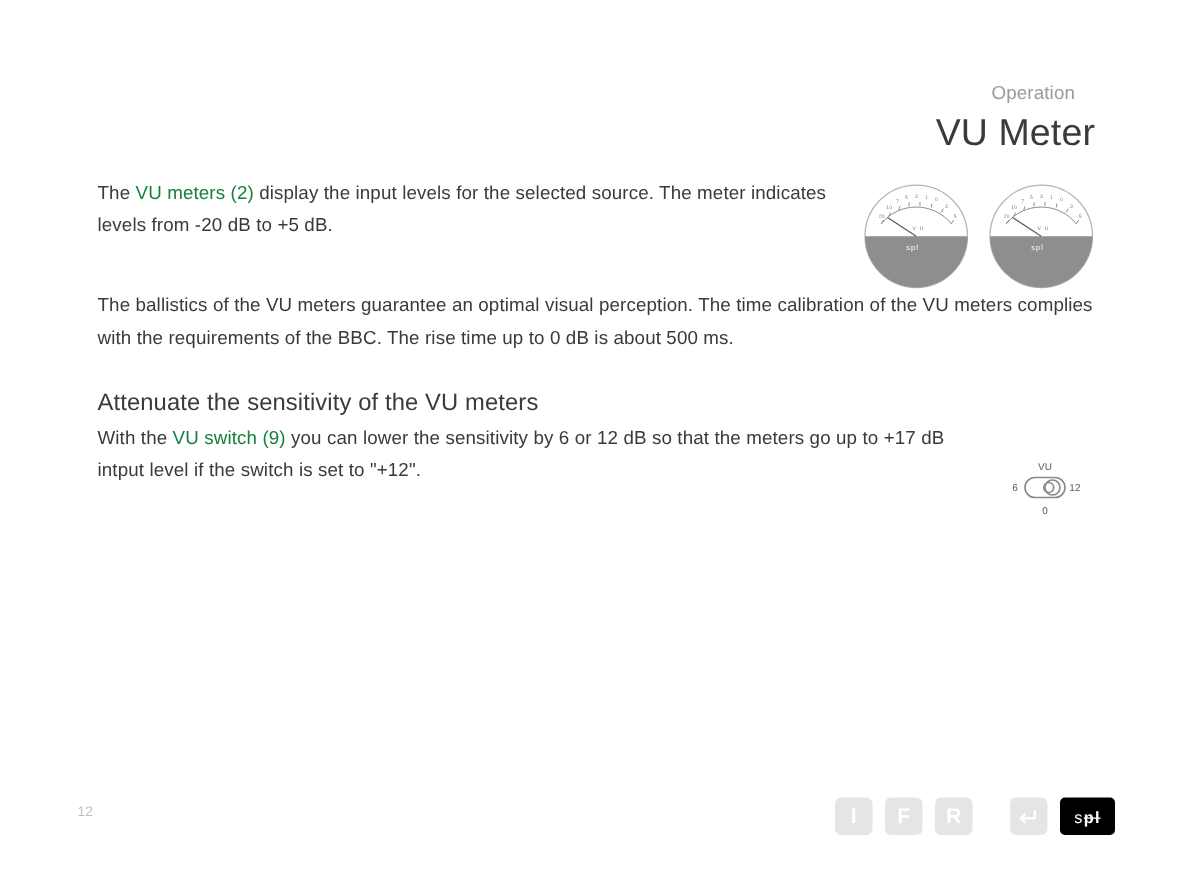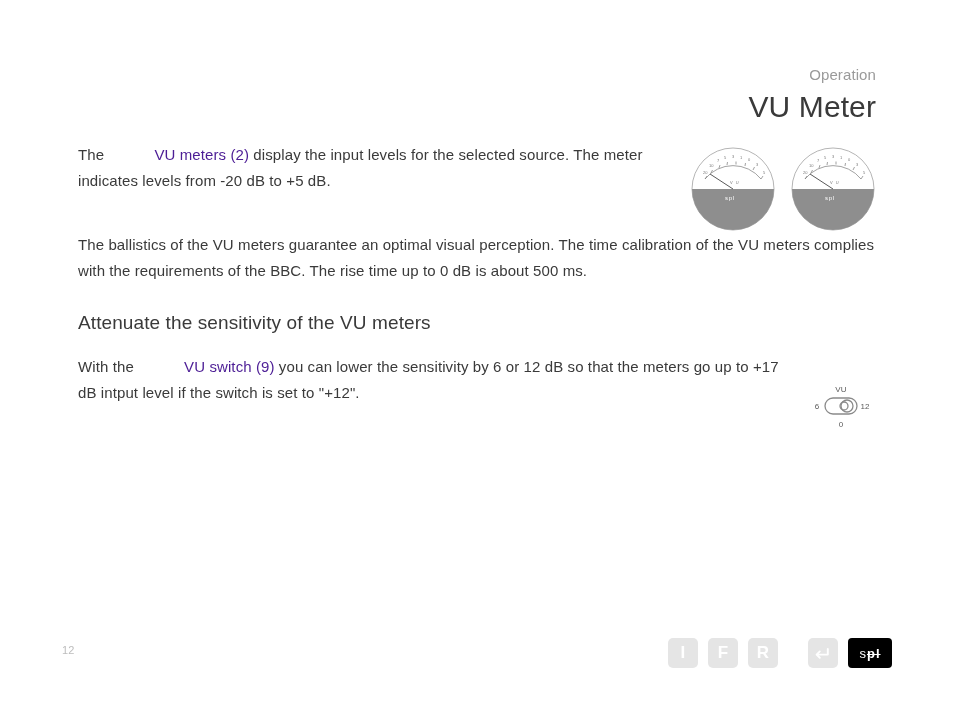--- a/index.html
+++ b/index.html
@@ -10,58 +10,58 @@
     font-family: "Helvetica Neue", Helvetica, Arial, sans-serif;
     font-weight: 300;
     color: #3a3a3a;
     position: relative;
     padding: 64px 78px 0 78px;
     letter-spacing: 0.1px;
   }
   .section-label {
     position: absolute;
     top: 66px;
-    right: 78px;
+    right: 94px;
     font-size: 15px;
     color: #9a9a9a;
     font-weight: 300;
   }
   h1 {
     font-size: 30px;
     font-weight: 300;
     color: #3a3a3a;
     margin-top: 26px;
     margin-bottom: 18px;
     text-align: right;
   }
   h2 {
     font-size: 19px;
     font-weight: 300;
     color: #3a3a3a;
     margin-top: 28px;
-    margin-bottom: 20px;
+    margin-bottom: 4px;
   }
   p {
     font-size: 15px;
     line-height: 26px;
     color: #3a3a3a;
     font-weight: 300;
     margin-bottom: 14px;
   }
-  .blue { color: #4c1d95; margin-left: 46px; }
+  .blue { color: #15803d; }
   .upper { display: flex; }
   .upper-text { flex: 1; padding-right: 20px; }
   .meters {
     display: flex;
     gap: 14px;
     padding-top: 4px;
   }
   .lower { display: flex; }
   .lower-text { flex: 1; padding-right: 24px; }
-  .switch-box { width: 70px; padding-top: 30px; text-align: center; }
+  .switch-box { width: 70px; padding-top: 30px; }
 
   
   .page-num {
     position: absolute;
     left: 62px;
     bottom: 60px;
     font-size: 11px;
     color: #bdbdbd;
   }
   .footer-icons {

